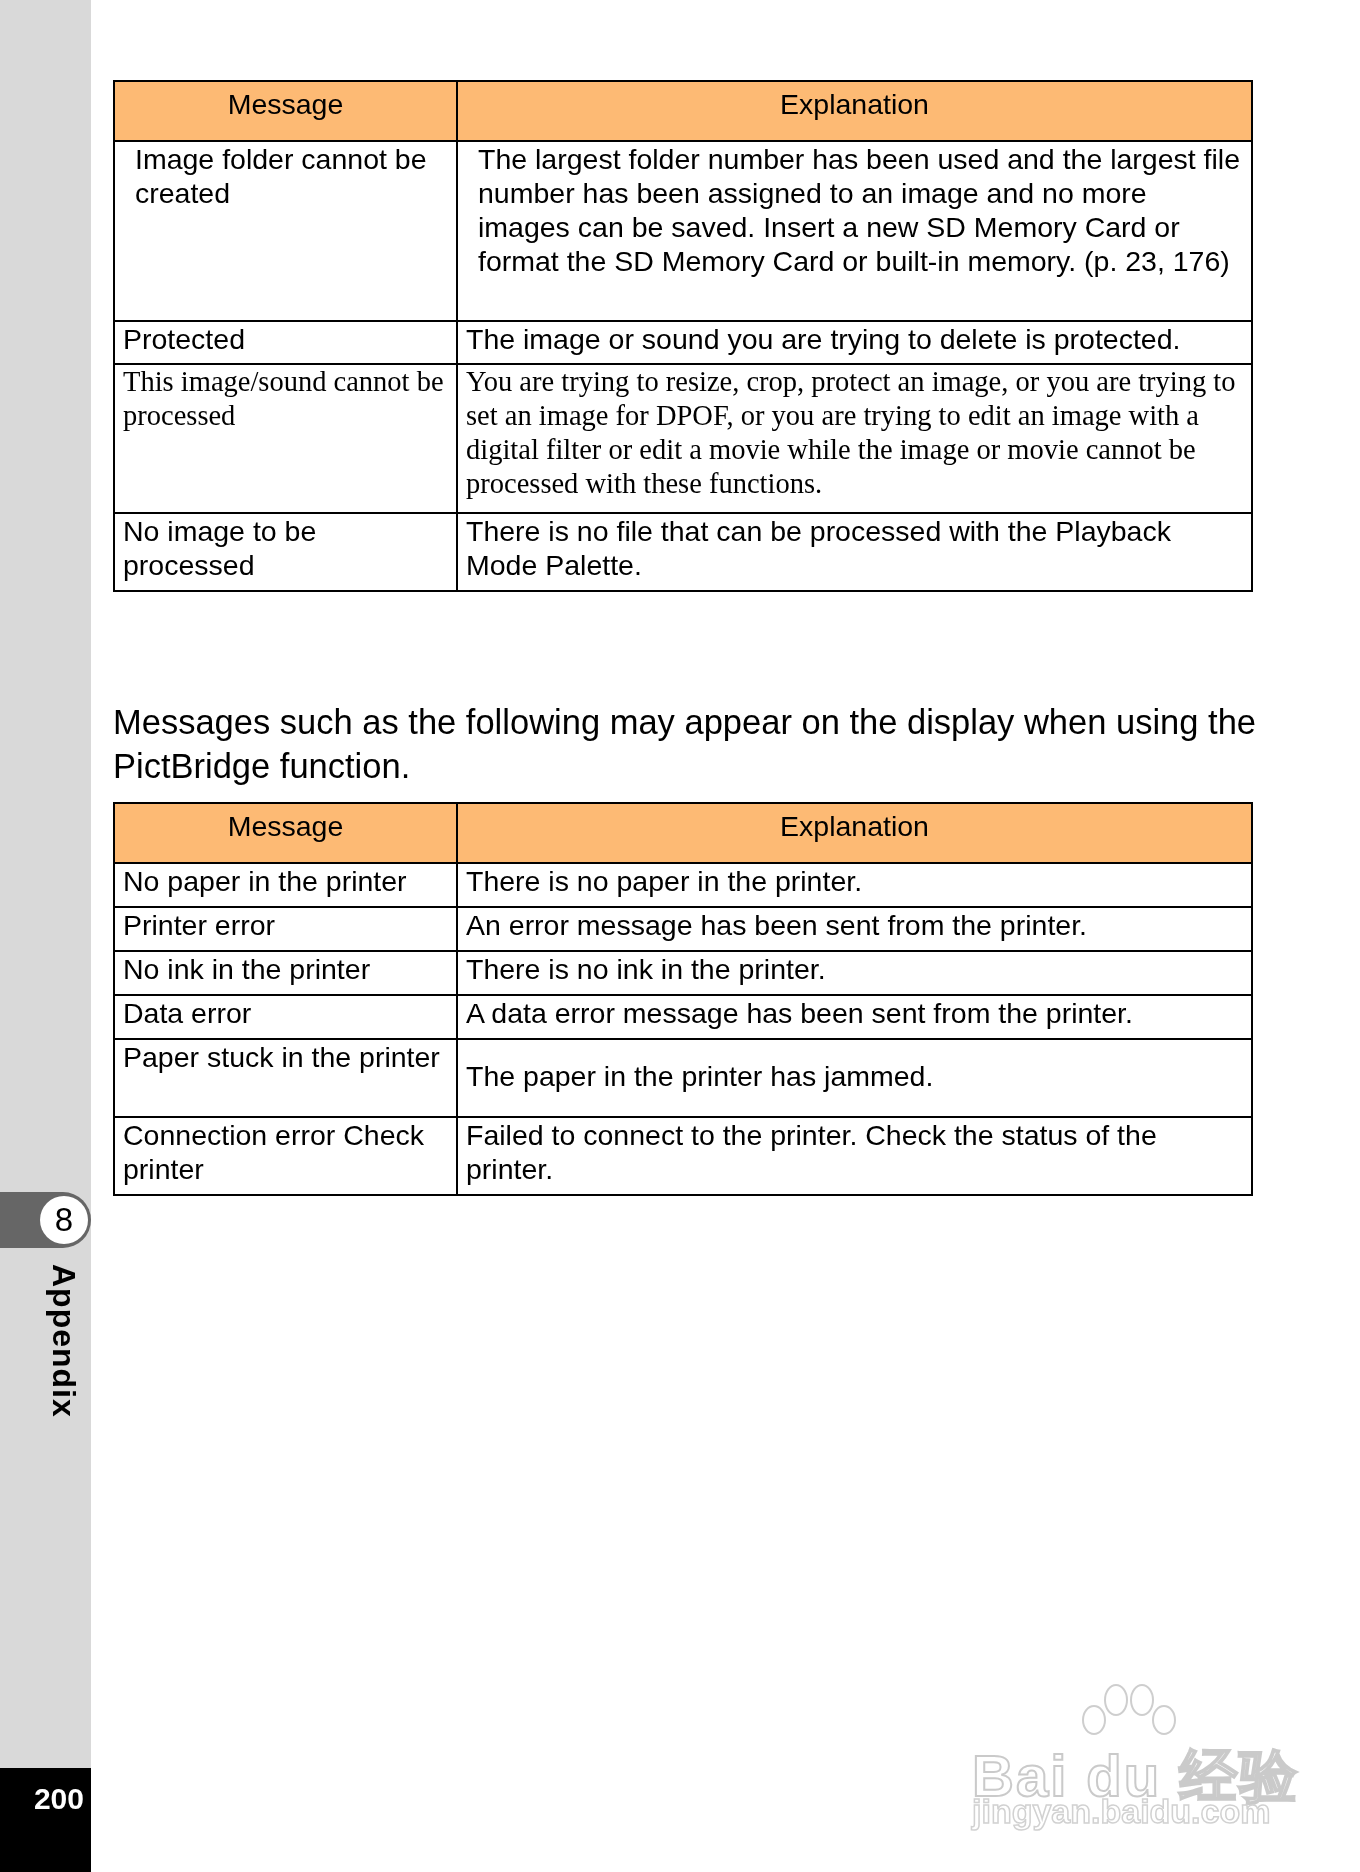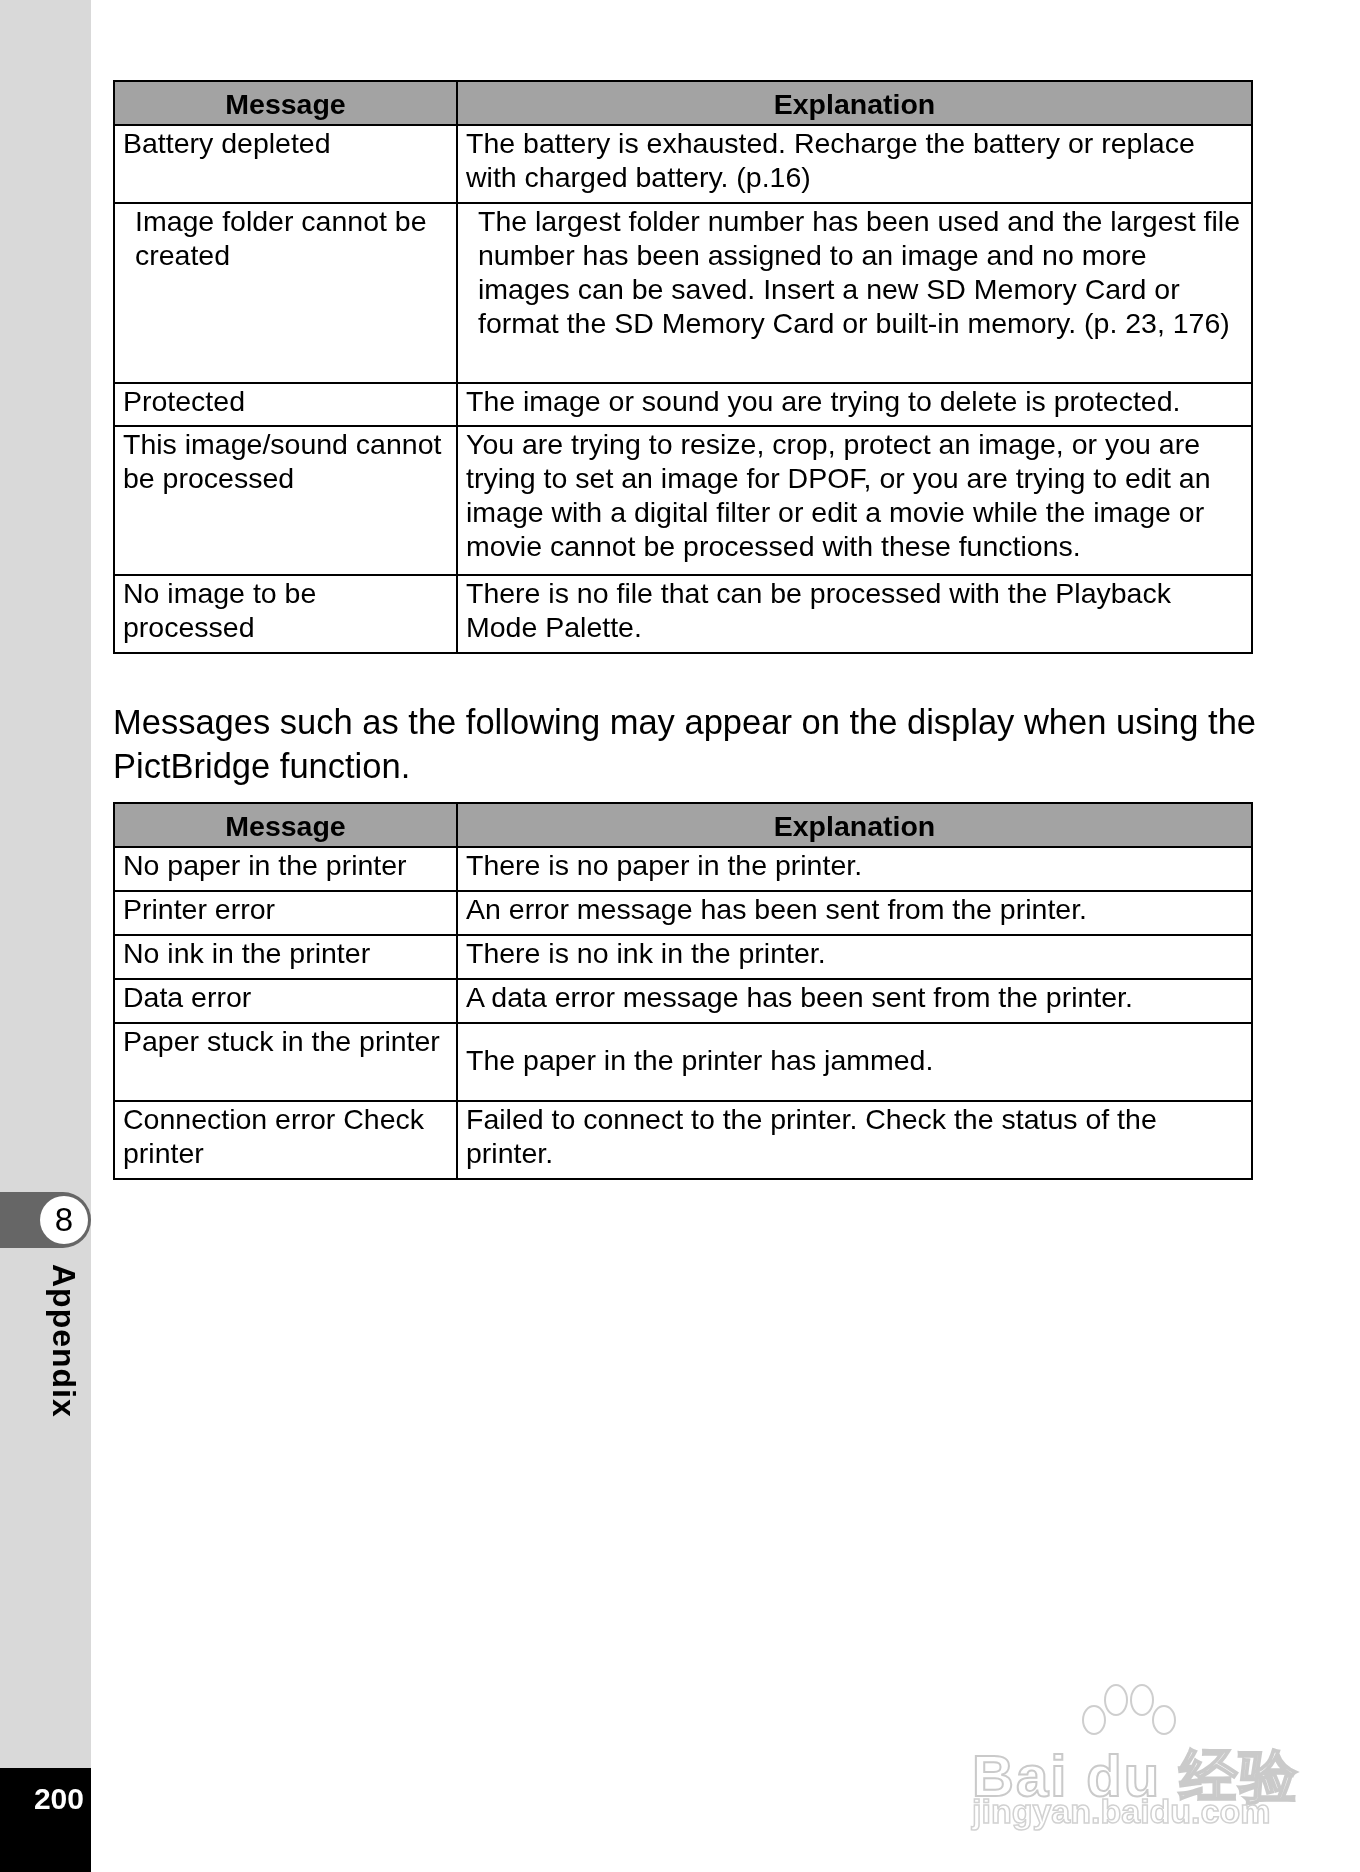--- a/index.html
+++ b/index.html
@@ -37,30 +37,30 @@
   table.msg {
     position: absolute; left: 113px; width: 1140px;
     border-collapse: collapse; table-layout: fixed;
     font-size: 28.5px; line-height: 34px;
   }
   table.msg col.c1 { width: 343px; }
   table.msg th, table.msg td {
     border: 2px solid #000; padding: 0 8px 4px 8px; vertical-align: top; text-align: left;
   }
   table.msg th {
-    background: #a3a3a3; text-align: center; font-weight: bold;
-    height: 40px; padding: 2px 8px 0 8px; vertical-align: middle;
+    background: #fdba74; text-align: center; font-weight: normal;
+    height: 40px; padding: 2px 8px 16px 8px; vertical-align: middle;
   }
   table.msg td.mid { vertical-align: middle; }
   #table1 { top: 80px; }
   #table2 { top: 802px; }
   #table1 tr.r1 td { height: 72px; }
   #table1 tr.r2 td { height: 174px; padding-left: 20px; }
   #table1 tr.r3 td { height: 37px; }
-  #table1 tr.r4 td { height: 143px; }
+  #table1 tr.r4 td { height: 143px; font-family: Liberation Serif, serif; }
   #table1 tr.r5 td { height: 72px; }
   #table2 tr.s td { height: 38px; }
   #table2 tr.d td { height: 72px; }
   .intro {
     position: absolute; left: 113px; top: 700px; width: 1160px;
     font-size: 34.5px; line-height: 44px;
   }
   .watermark {
     position: absolute; left: 966px; top: 1674px; width: 320px; height: 160px;
     color: #ffffff; opacity: 0.95;
@@ -93,24 +93,20 @@
       <col class="c1">
       <col>
     </colgroup>
   <thead>
     <tr>
       <th>Message</th>
       <th>Explanation</th>
     </tr>
   </thead>
   <tbody>
-    <tr class="r1">
-      <td>Battery depleted</td>
-      <td>The battery is exhausted. Recharge the battery or replace with charged battery. (p.16)</td>
-    </tr>
     <tr class="r2">
       <td>Image folder cannot be created</td>
       <td>The largest folder number has been used and the largest file number has been assigned to an image and no more images can be saved. Insert a new SD Memory Card or format the SD Memory Card or built-in memory. (p. 23, 176)</td>
     </tr>
     <tr class="r3">
       <td>Protected</td>
       <td>The image or sound you are trying to delete is protected.</td>
     </tr>
     <tr class="r4">
       <td>This image/sound cannot be processed</td>

